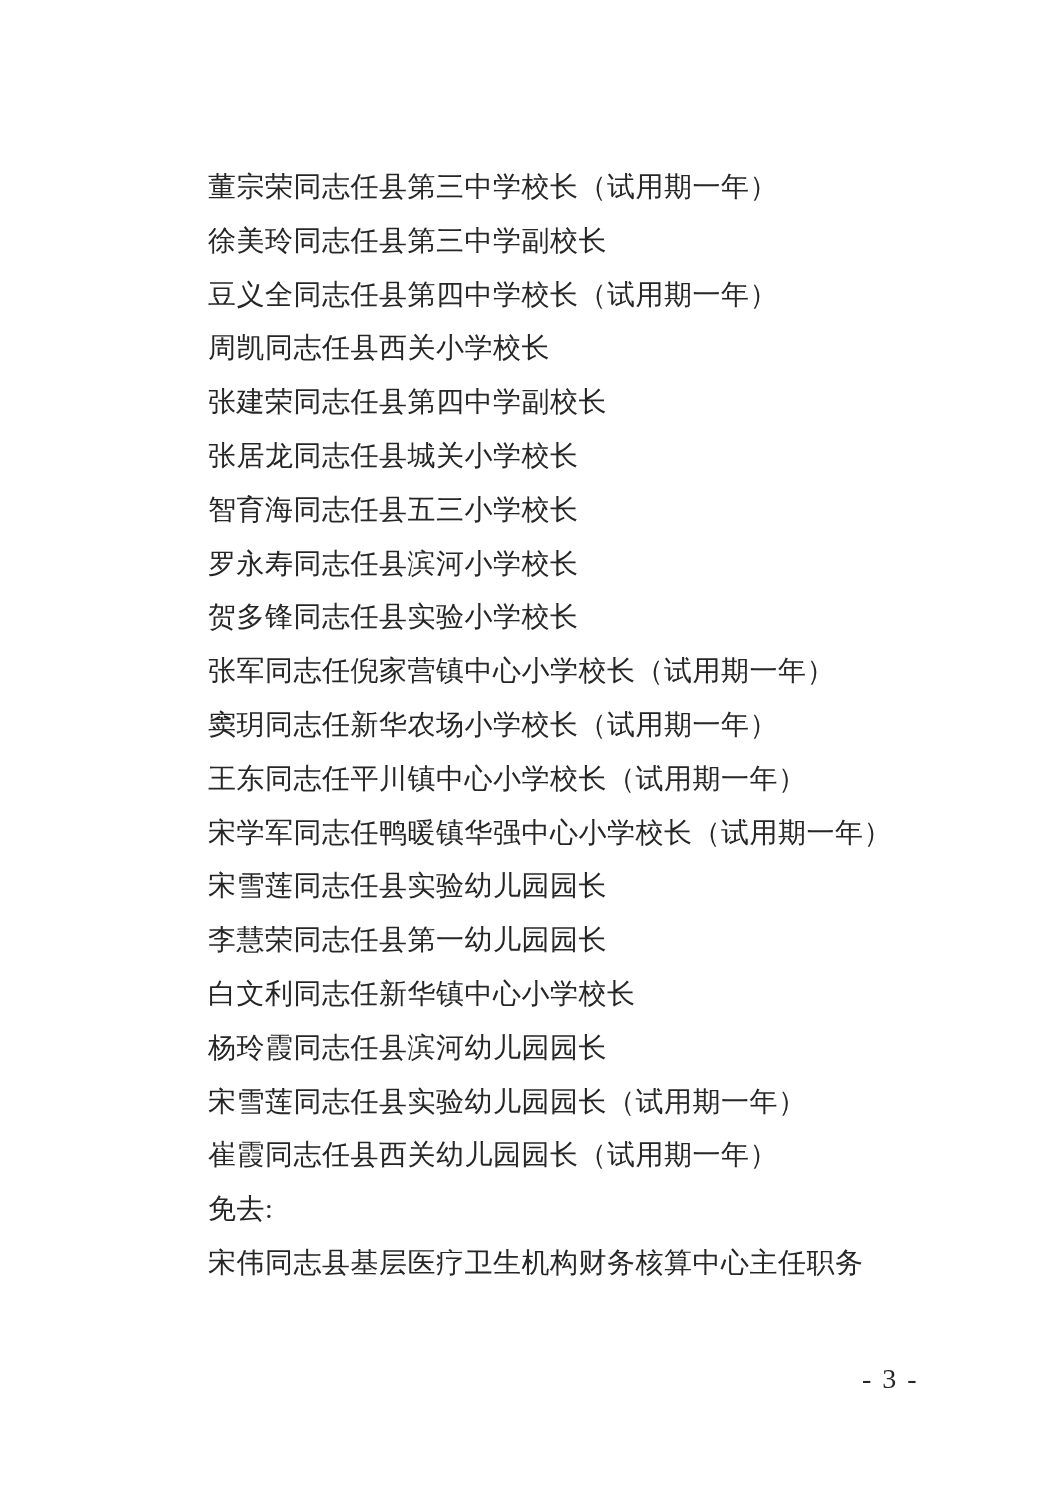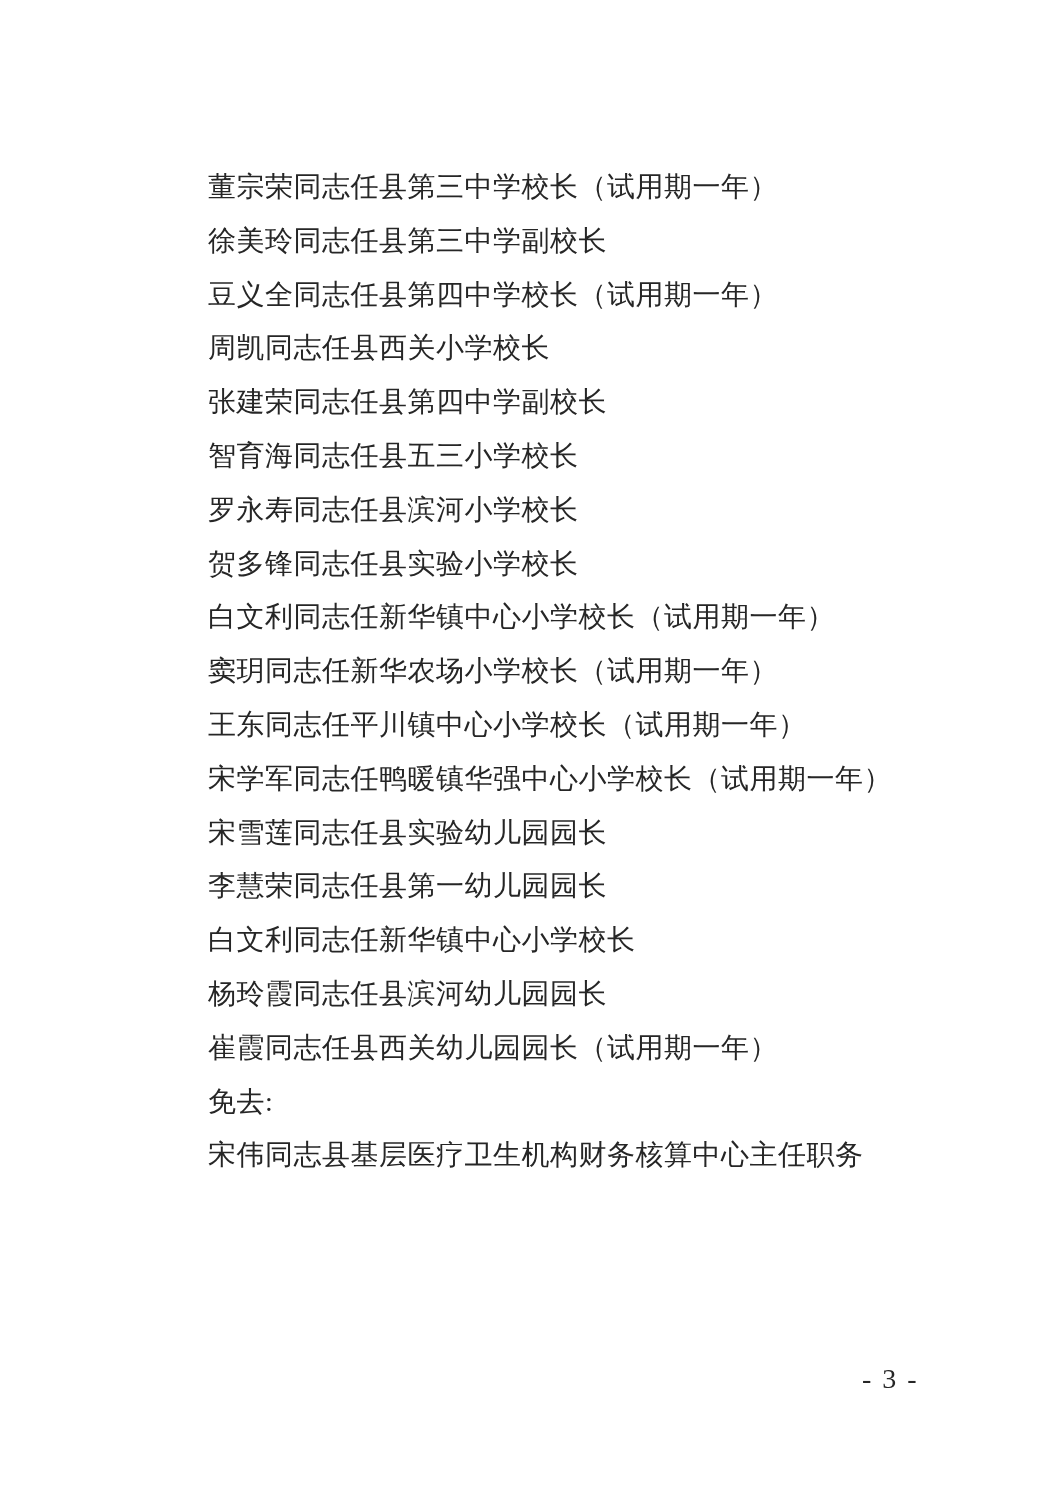--- a/index.html
+++ b/index.html
@@ -51,29 +51,31 @@
 <body>
 
 <div class="page">
   <div class="content">
 
   <div class="line">董宗荣同志任县第三中学校长（试用期一年）</div>
       <div class="line">徐美玲同志任县第三中学副校长</div>
       <div class="line">豆义全同志任县第四中学校长（试用期一年）</div>
       <div class="line">周凯同志任县西关小学校长</div>
       <div class="line">张建荣同志任县第四中学副校长</div>
+      <div class="line">张居龙同志任县城关小学校长</div>
       <div class="line">智育海同志任县五三小学校长</div>
       <div class="line">罗永寿同志任县滨河小学校长</div>
       <div class="line">贺多锋同志任县实验小学校长</div>
-      <div class="line">白文利同志任新华镇中心小学校长（试用期一年）</div>
+      <div class="line">张军同志任倪家营镇中心小学校长（试用期一年）</div>
       <div class="line">窦玥同志任新华农场小学校长（试用期一年）</div>
       <div class="line">王东同志任平川镇中心小学校长（试用期一年）</div>
       <div class="line">宋学军同志任鸭暖镇华强中心小学校长（试用期一年）</div>
       <div class="line">宋雪莲同志任县实验幼儿园园长</div>
       <div class="line">李慧荣同志任县第一幼儿园园长</div>
       <div class="line">白文利同志任新华镇中心小学校长</div>
       <div class="line">杨玲霞同志任县滨河幼儿园园长</div>
+      <div class="line">宋雪莲同志任县实验幼儿园园长（试用期一年）</div>
       <div class="line">崔霞同志任县西关幼儿园园长（试用期一年）</div>
       <div class="line">免去:</div>
       <div class="line">宋伟同志县基层医疗卫生机构财务核算中心主任职务</div>
     </div>
   <div class="page-number">- 3 -</div>
 </div>
 
 </body></html>

